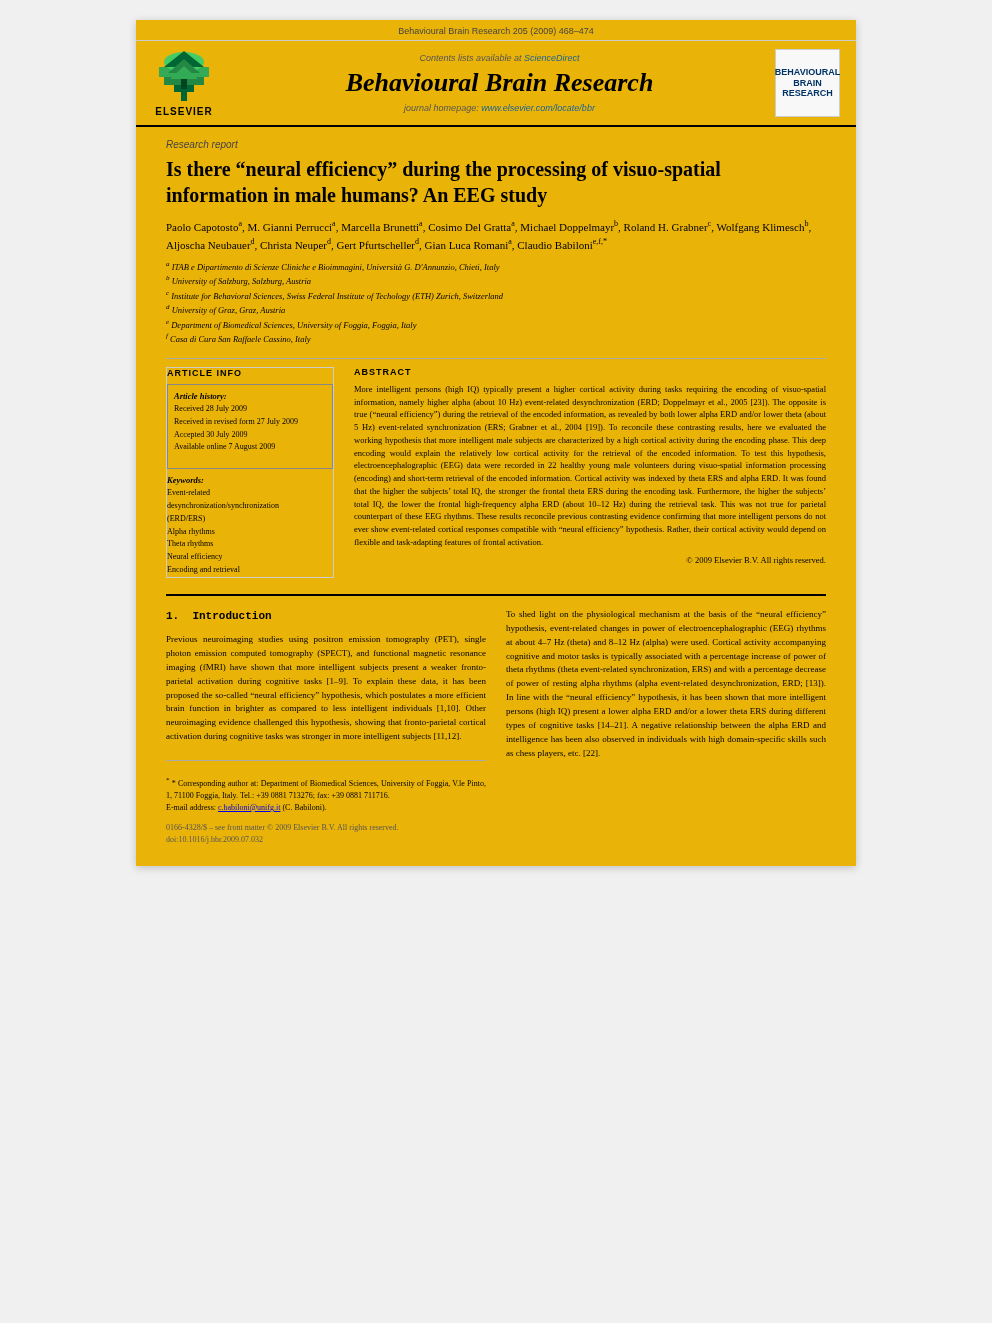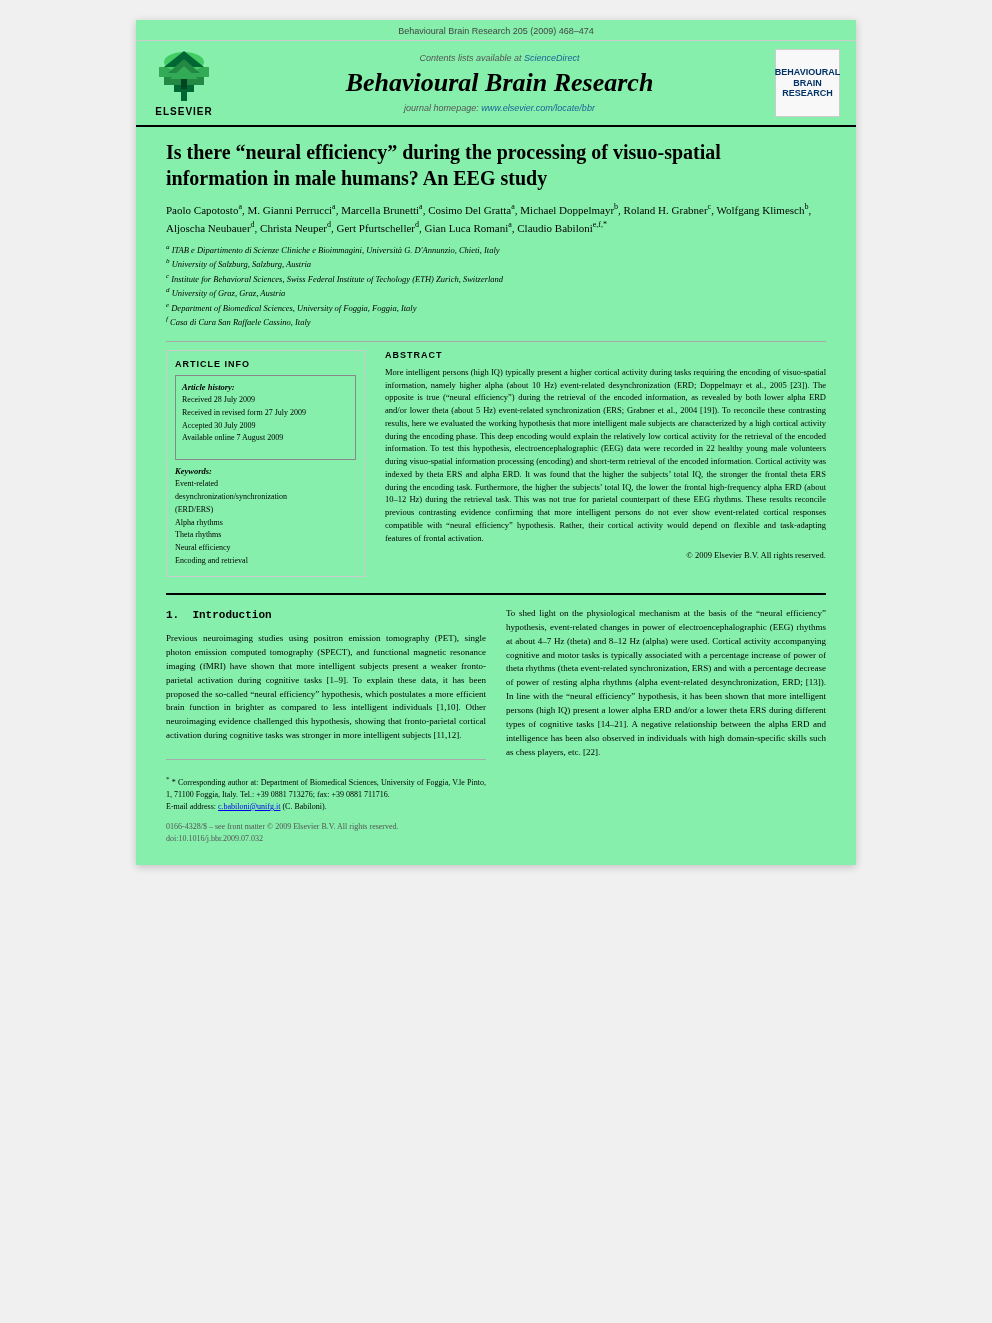--- a/index.html
+++ b/index.html
@@ -5,21 +5,21 @@
     * { margin: 0; padding: 0; box-sizing: border-box; }
     body {
       background: #f0f0f0;
       font-family: 'Times New Roman', Times, serif;
       display: flex;
       justify-content: center;
       padding: 20px 0;
     }
     .page {
       width: 720px;
-      background: #86efac;
+      background: #eab308;
       padding: 0;
       box-shadow: 0 2px 8px rgba(0,0,0,0.2);
     }
     .top-bar {
       text-align: center;
       font-size: 9px;
       color: #444;
       padding: 6px 0 4px;
       border-bottom: 1px solid #ccc;
       font-family: Arial, sans-serif;
@@ -148,24 +148,23 @@
       border: none;
       border-top: 1px solid #aaa;
       margin: 8px 0;
     }
     .two-col-section {
       display: flex;
       gap: 20px;
       margin-top: 8px;
     }
     .article-info-col {
-      width: 199px;
+      width: 168px;
       flex-shrink: 0;
       border: 1px solid #ccc;
-      padding: 8px;
       font-size: 8.5px;
     }
     .article-info-col h3 {
       font-size: 9px;
       font-weight: bold;
       font-family: Arial, sans-serif;
       letter-spacing: 1px;
       text-transform: uppercase;
       margin-bottom: 6px;
       color: #000;
@@ -316,20 +315,21 @@
 
     <div class="journal-logo">
       <div class="logo-title">
         BEHAVIOURAL<br>BRAIN<br>RESEARCH
       </div>
     </div>
   </div>
 
   <div class="main-content">
 
+    <div class="research-report-label">Research report</div>
 
     <div class="article-title">Is there “neural efficiency” during the processing of visuo-spatial information in male humans? An EEG study</div>
 
     <div class="authors">
       Paolo Capotosto<sup>a</sup>, M. Gianni Perrucci<sup>a</sup>, Marcella Brunetti<sup>a</sup>, Cosimo Del Gratta<sup>a</sup>,
       Michael Doppelmayr<sup>b</sup>, Roland H. Grabner<sup>c</sup>, Wolfgang Klimesch<sup>b</sup>, Aljoscha Neubauer<sup>d</sup>,
       Christa Neuper<sup>d</sup>, Gert Pfurtscheller<sup>d</sup>, Gian Luca Romani<sup>a</sup>, Claudio Babiloni<sup>e,f,*</sup>
     </div>
 
     <div class="affiliations">

